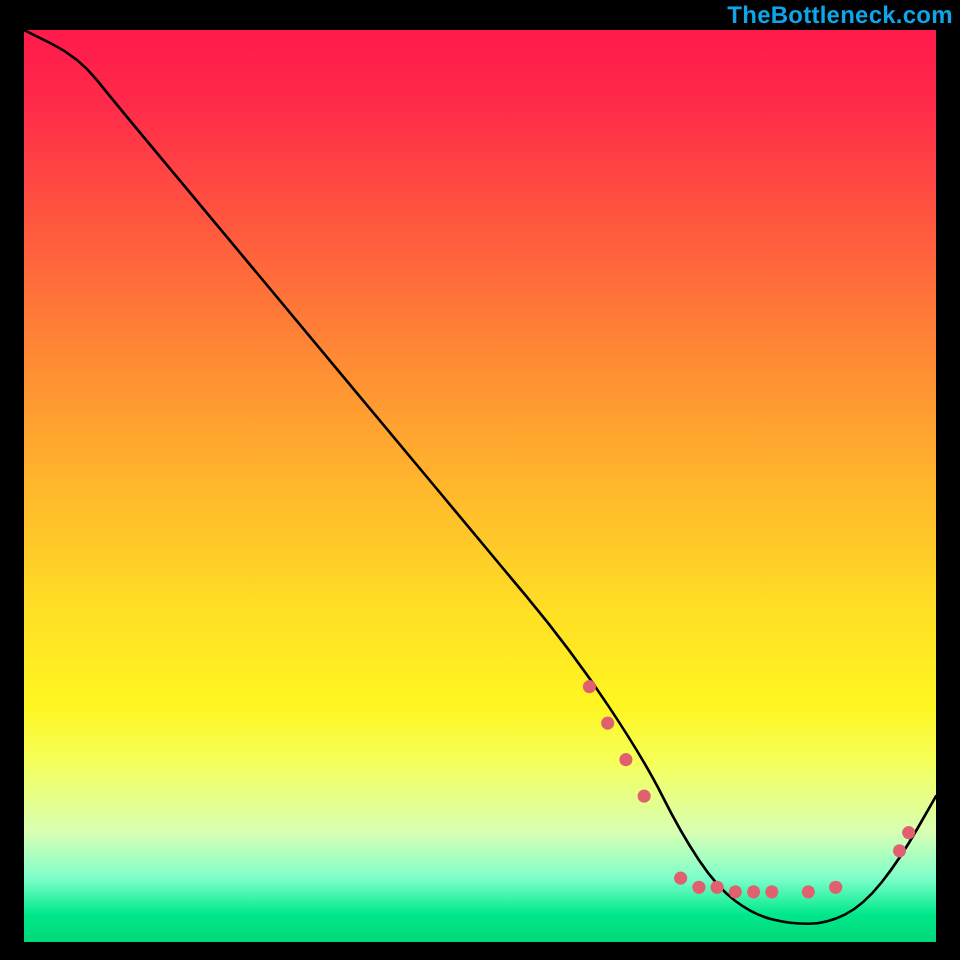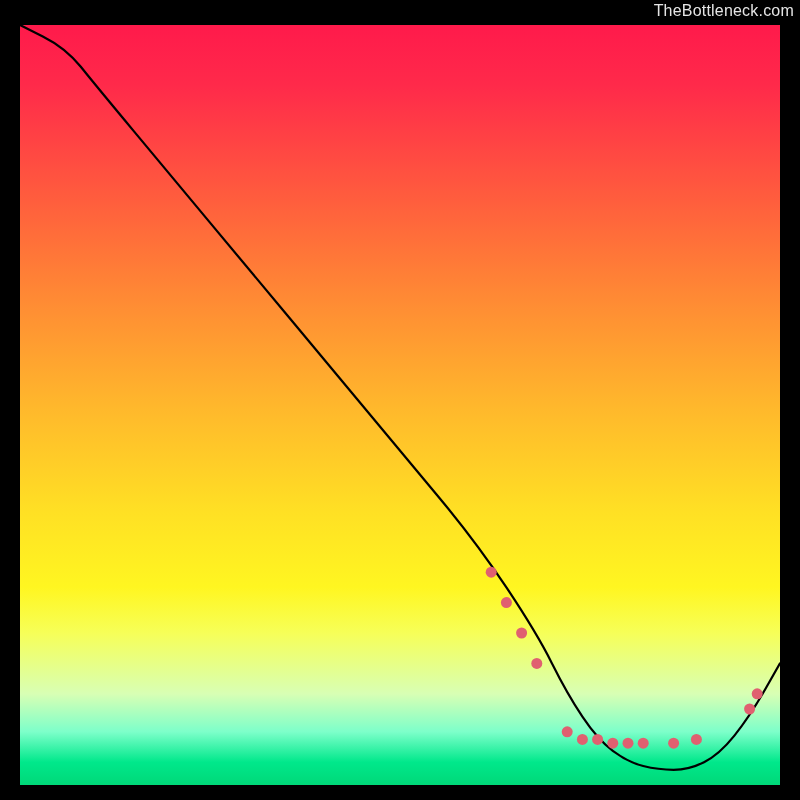--- a/index.html
+++ b/index.html
@@ -14,23 +14,23 @@
   .frame {
     position: relative;
     width: 800px;
     height: 800px;
     background: #000;
   }
   .watermark {
     position: absolute;
     top: 2px;
     right: 6px;
-    color: #e5e5e5;
-    font-size: 16px;
-    font-weight: 400;
+    color: #0ea5e9;
+    font-size: 20px;
+    font-weight: 700;
     letter-spacing: 0.2px;
     z-index: 20;
   }
   .plot {
     position: absolute;
     left: 20px;
     top: 25px;
     width: 760px;
     height: 760px;
     

